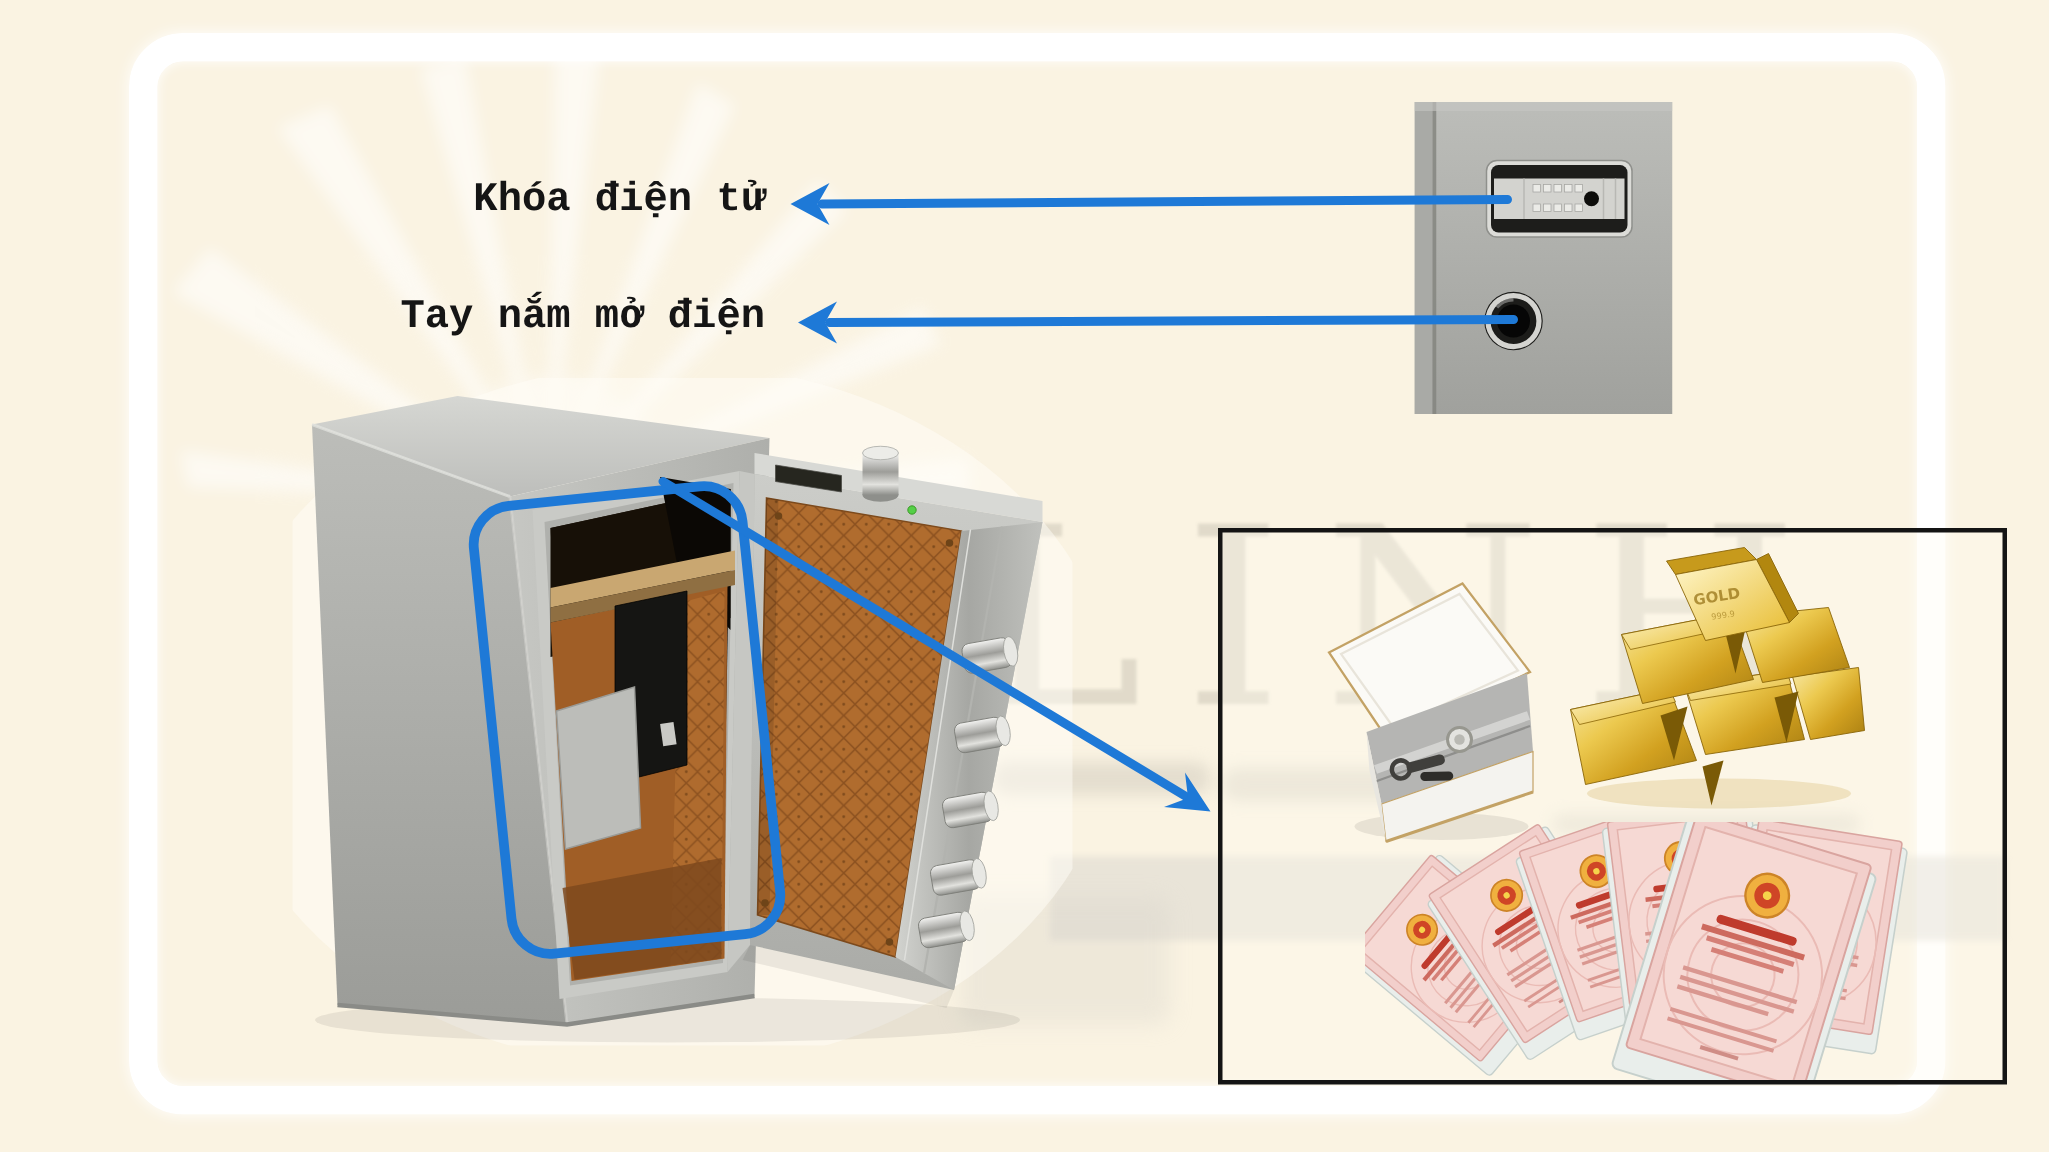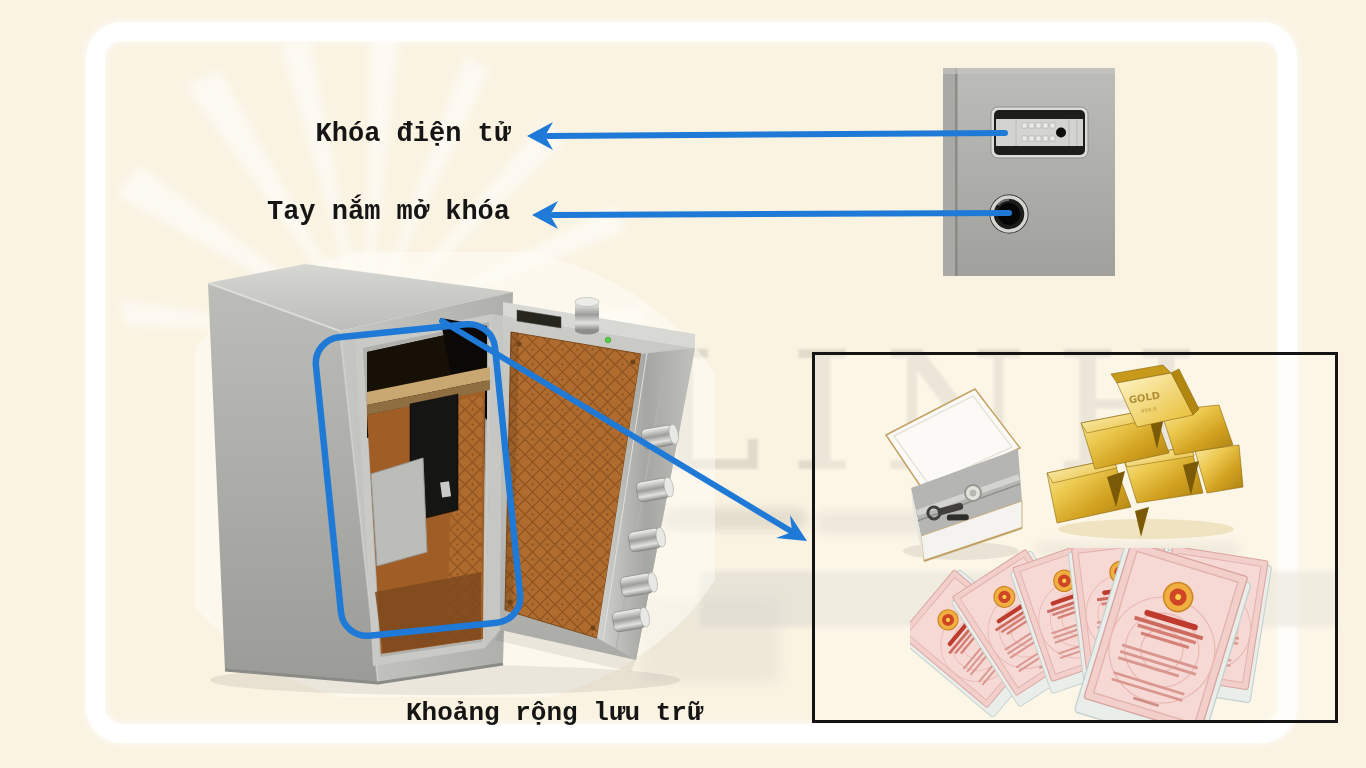--- a/index.html
+++ b/index.html
@@ -322,16 +322,15 @@
     <polygon points="527,136 553,122 545,136 553,150" fill="#1e79d7"></polygon>
 
     <line x1="1009" y1="213" x2="553" y2="215" stroke-width="6" stroke-linecap="round" stroke="#1e79d7"></line>
     <polygon points="532,215 558,201 550,215 558,229" fill="#1e79d7"></polygon>
 
     <line x1="442" y1="321" x2="794" y2="533" stroke-width="6" stroke-linecap="round" stroke="#1e79d7"></line>
     <polygon points="807,541 776,538 792,532 790,515" fill="#1e79d7"></polygon>
   </svg>
 
   <div class="abs lbl lbl1">Khóa điện tử</div>
-  <div class="abs lbl lbl2">Tay nắm mở khóa</div>
-  <div class="abs lbl lbl3">Khoảng rộng lưu trữ</div>
+  <div class="abs lbl lbl2">Tay nắm mở điện</div>
 
 </div>
 
 </body></html>

